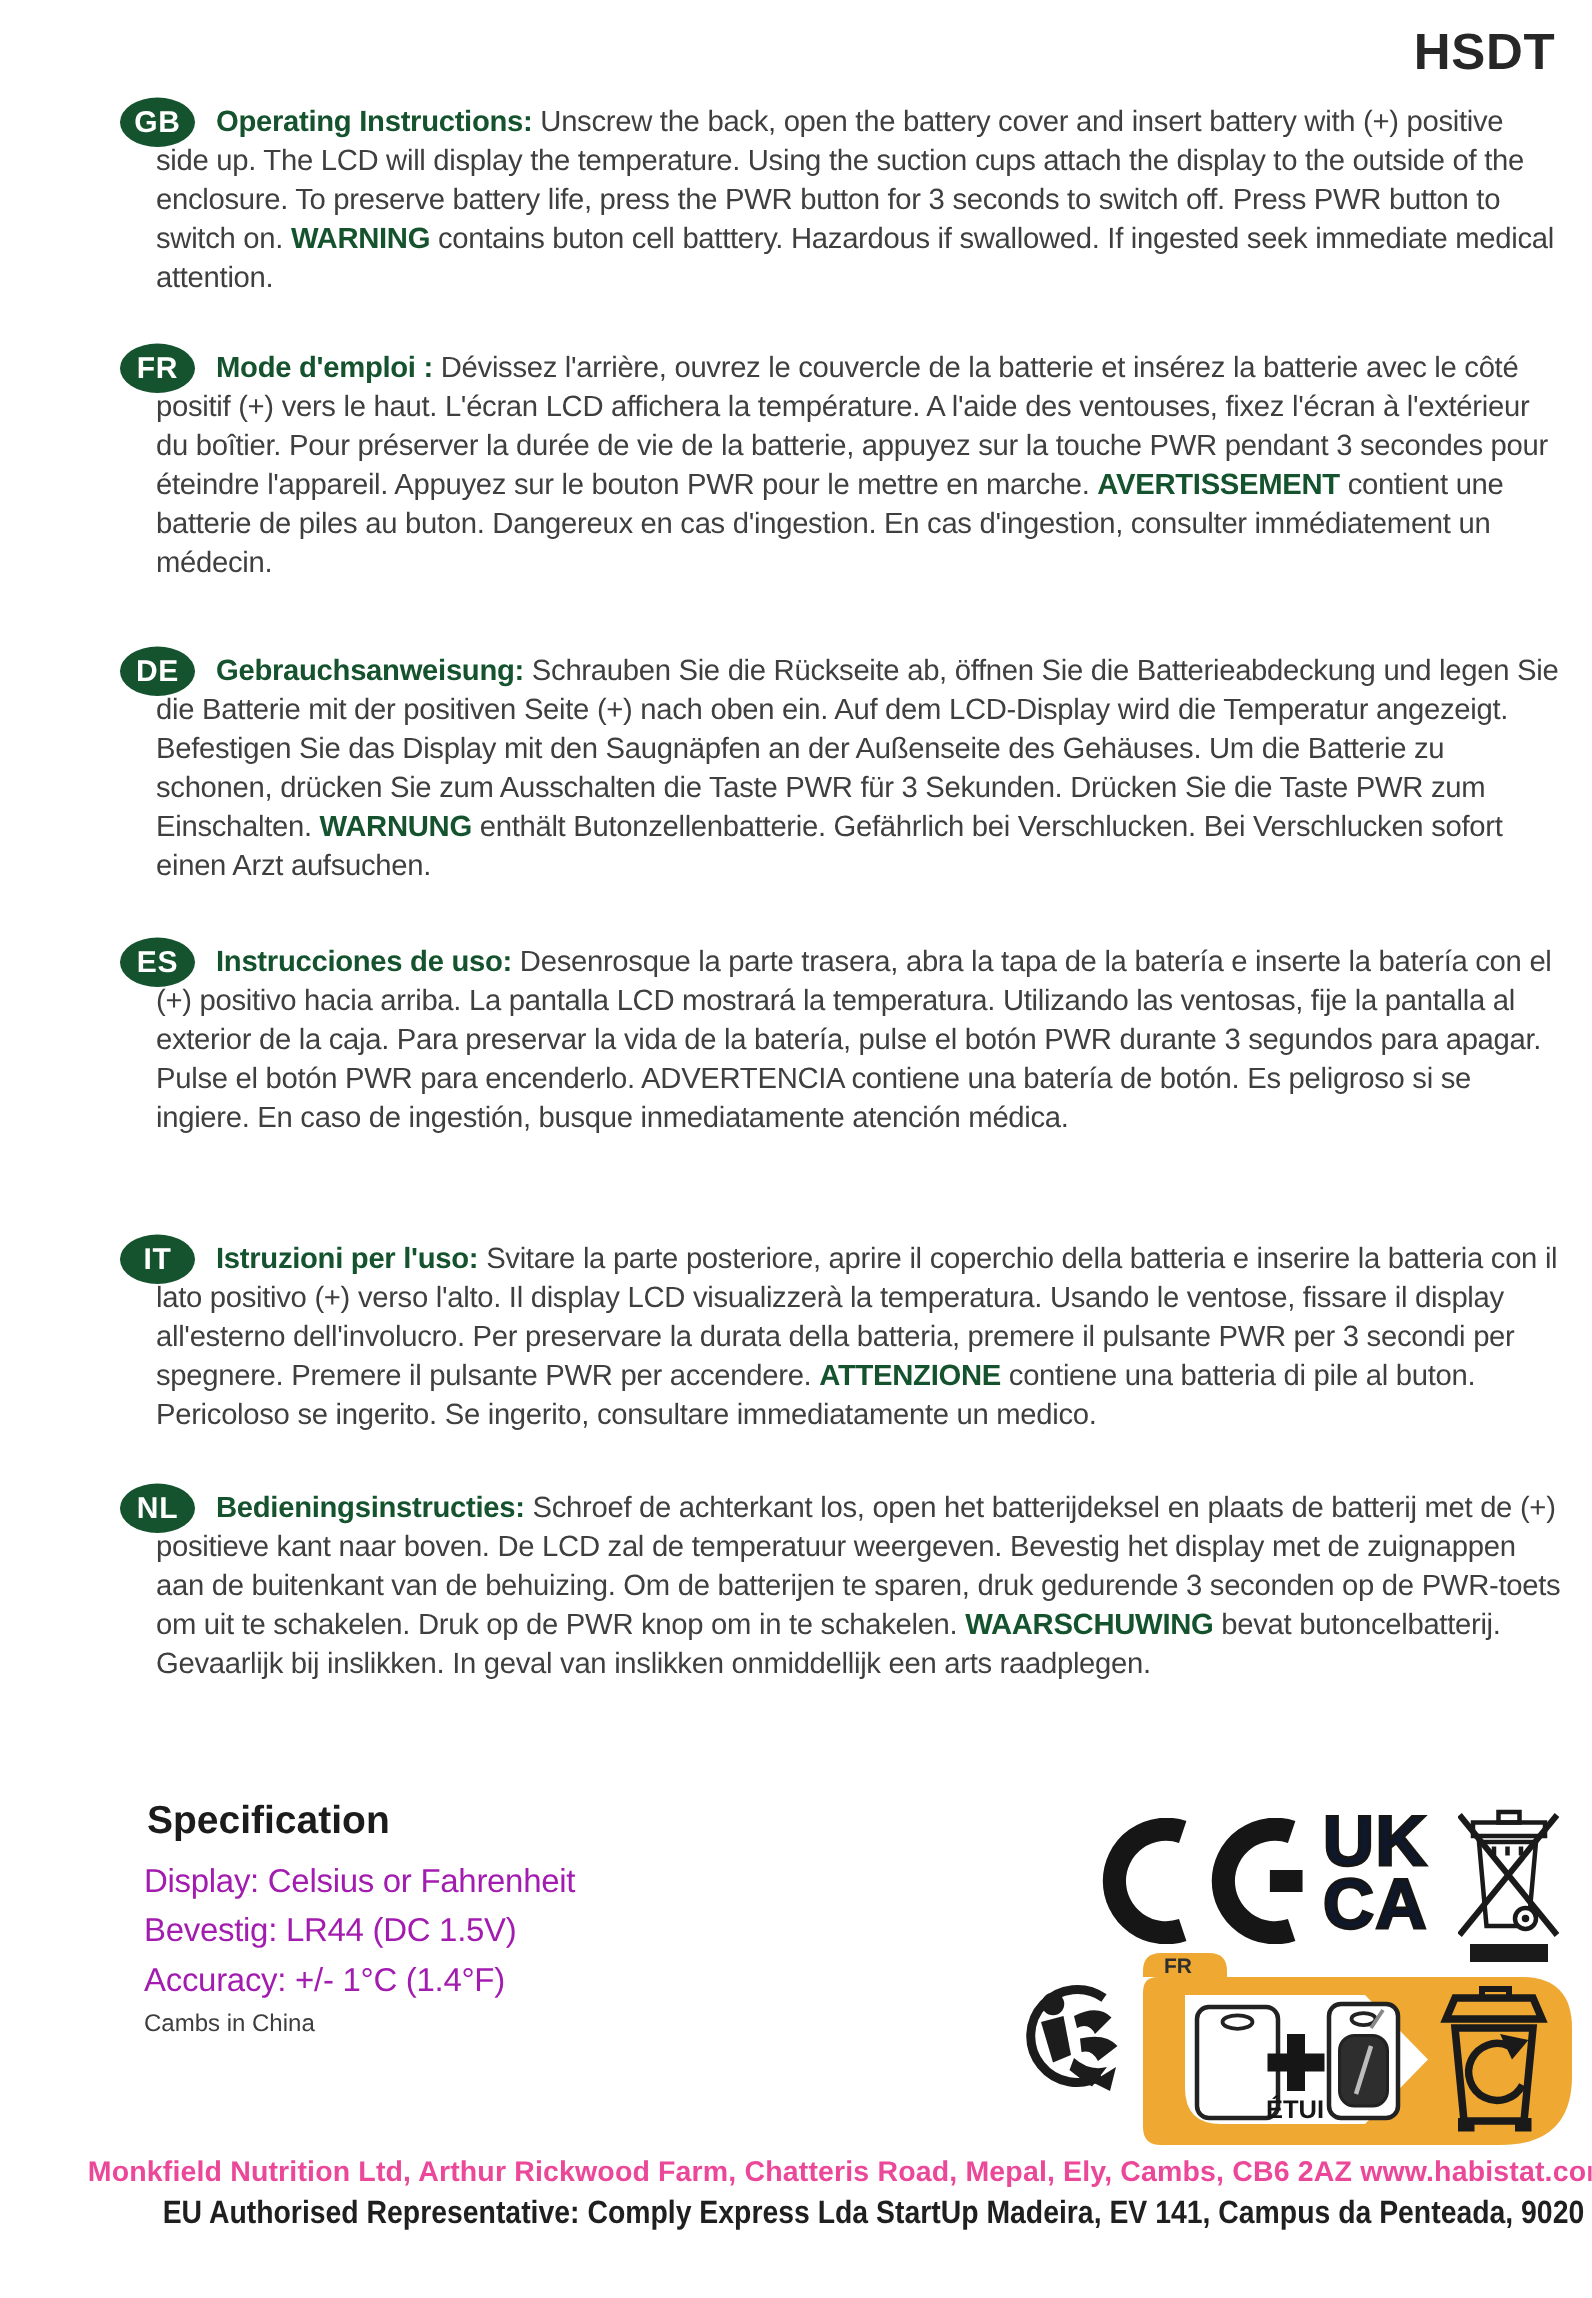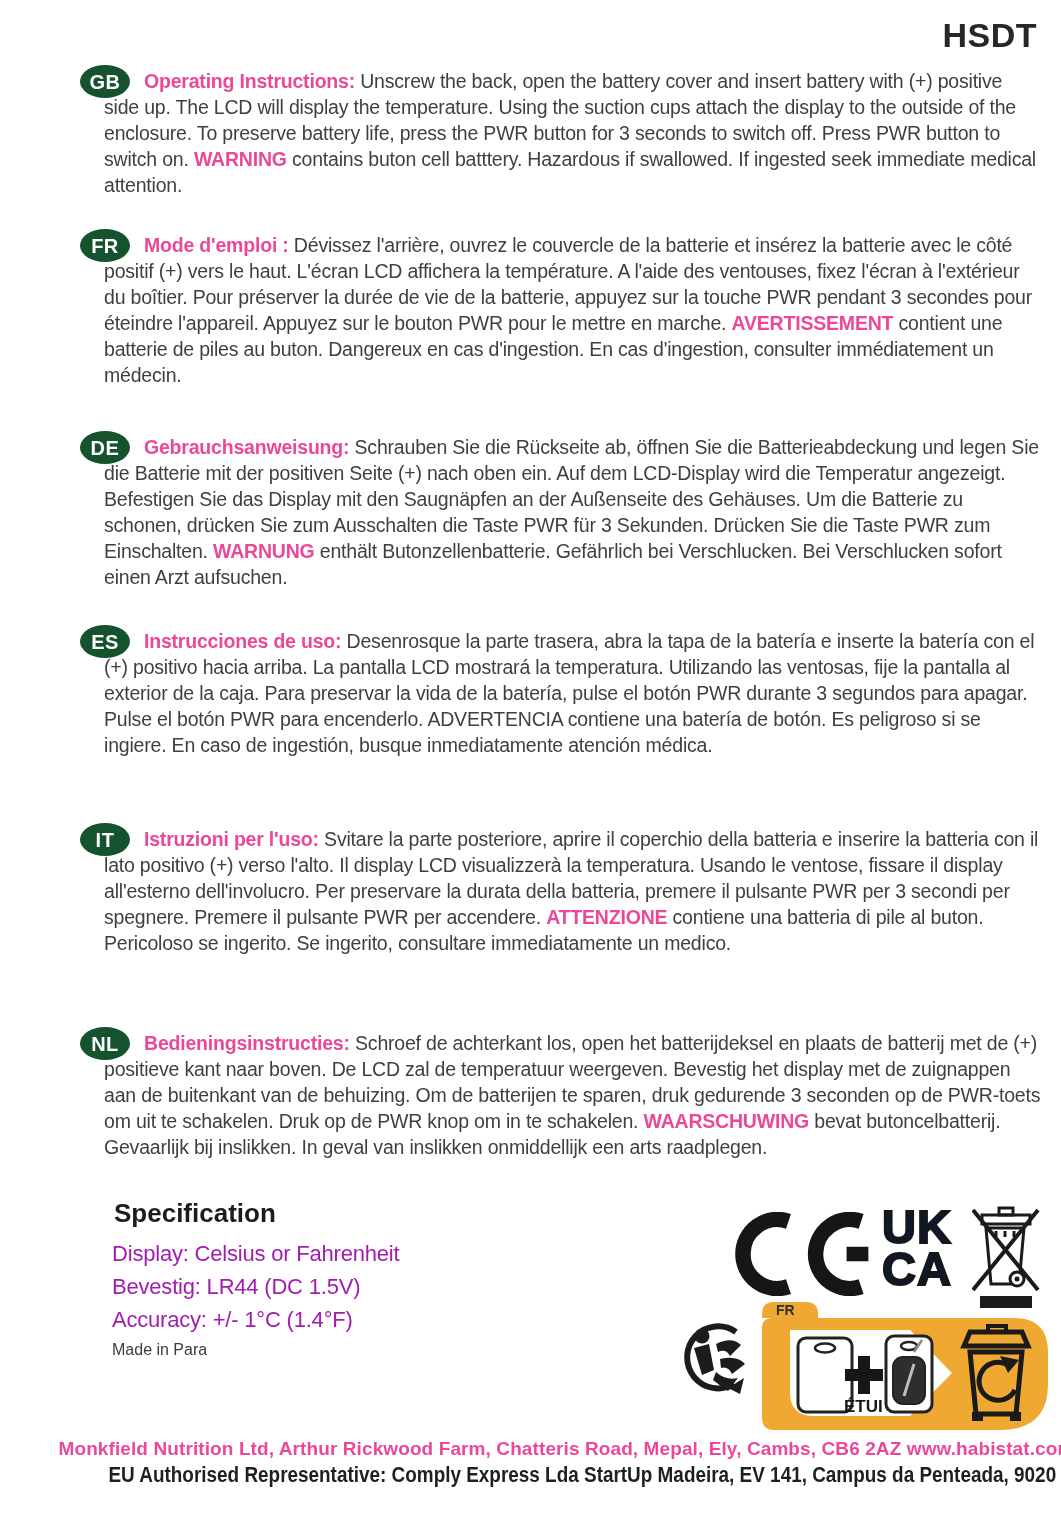--- a/index.html
+++ b/index.html
@@ -9,31 +9,31 @@
   }
   .model{
     position:absolute; top:16px; right:60px;
     font-size:34px; font-weight:bold; color:#272727; letter-spacing:0.5px;
   }
   .section{
     position:absolute; left:68px; width:938px;
     font-size:19.5px; line-height:26px; letter-spacing:-0.2px;
     text-indent:40px; color:#3f3f3f;
   }
-  .section b{color:#ec4899;}
+  .section b{color:#14532d;}
   .lang-badge{
     position:absolute; left:-24px; top:-3px; width:50px; height:33px;
     background:#14532d; border-radius:50%;
     color:#ffffff; font-weight:bold; font-size:20px; letter-spacing:0.5px;
     display:flex; align-items:center; justify-content:center;
     text-indent:0;
   }
   #gb{top:68px;} #fr{top:232px;} #de{top:434px;}
-  #es{top:628px;} #it{top:826px;} #nl{top:1030px;}
-  .spec{position:absolute; left:76px; top:1198px; width:600px;}
+  #es{top:628px;} #it{top:826px;} #nl{top:992px;}
+  .spec{position:absolute; left:60px; top:1198px; width:600px;}
   .spec-title{font-size:26px; font-weight:bold; color:#1c1c1c; margin:0 0 8px 2px;}
   .spec-line{font-size:22px; line-height:33px; color:#a21caf; letter-spacing:-0.2px;}
   .made-in{font-size:16px; color:#3d3d3d; margin-top:5px;}
   .mark{position:absolute;}
   #ce-mark{left:698px; top:1212px;}
   #ukca-mark{left:846px; top:1206px; color:#0f172a; font-weight:bold;
     font-size:47px; line-height:42px; letter-spacing:1px;
     -webkit-text-stroke:2px #161616;}
   #weee{left:936px; top:1204px;}
   #triman{left:638px; top:1316px;}
@@ -83,21 +83,21 @@
   <div class="section" id="nl">
     <span class="lang-badge">NL</span>
     <span><b>Bedieningsinstructies:</b><span> Schroef de achterkant los, open het batterijdeksel en plaats de batterij met de (+) positieve kant naar boven. De LCD zal de temperatuur weergeven. Bevestig het display met de zuignappen aan de buitenkant van de behuizing. Om de batterijen te sparen, druk gedurende 3 seconden op de PWR-toets om uit te schakelen. Druk op de PWR knop om in te schakelen. </span><b>WAARSCHUWING</b><span> bevat butoncelbatterij. Gevaarlijk bij inslikken. In geval van inslikken onmiddellijk een arts raadplegen.</span></span>
   </div>
 
   <div class="spec">
     <div class="spec-title">Specification</div>
     <div class="spec-line">Display: Celsius or Fahrenheit</div>
     <div class="spec-line">Bevestig: LR44 (DC 1.5V)</div>
     <div class="spec-line">Accuracy: +/- 1°C (1.4°F)</div>
-    <div class="made-in">Made in Para</div>
+    <div class="made-in">Cambs in China</div>
   </div>
 
   <svg class="mark" id="ce-mark" width="138" height="84" viewBox="0 0 152 92">
     <path d="M60 10 A38 38 0 1 0 60 82" fill="none" stroke="#161616" stroke-width="17"></path>
     <path d="M140 10 A38 38 0 1 0 140 82" fill="none" stroke="#161616" stroke-width="17"></path>
     <line x1="124" y1="46" x2="148" y2="46" stroke="#161616" stroke-width="16"></line>
   </svg>
 
   <div class="mark" id="ukca-mark">
     <div>UK</div>

